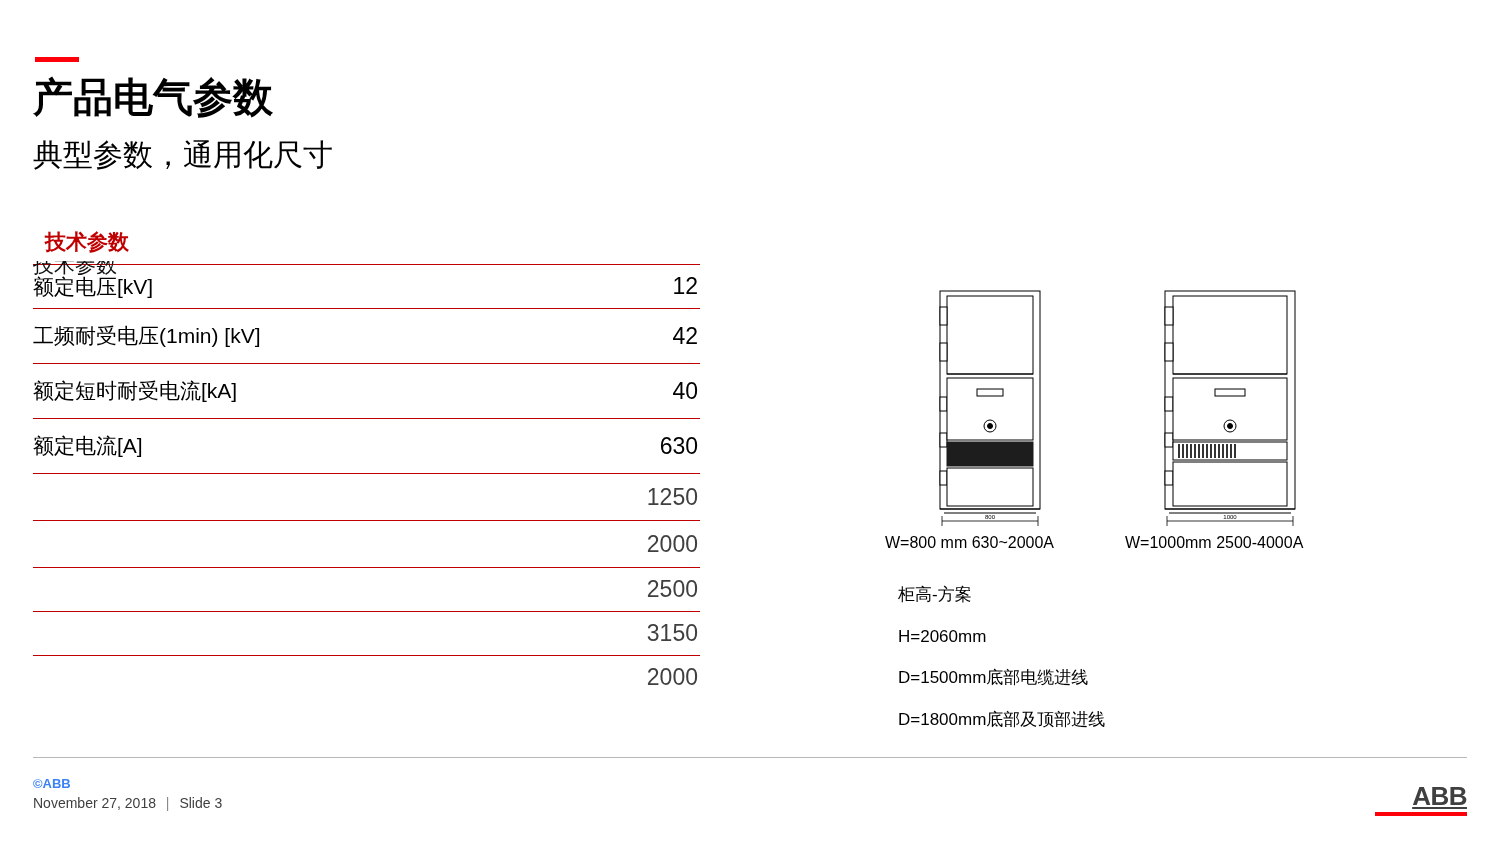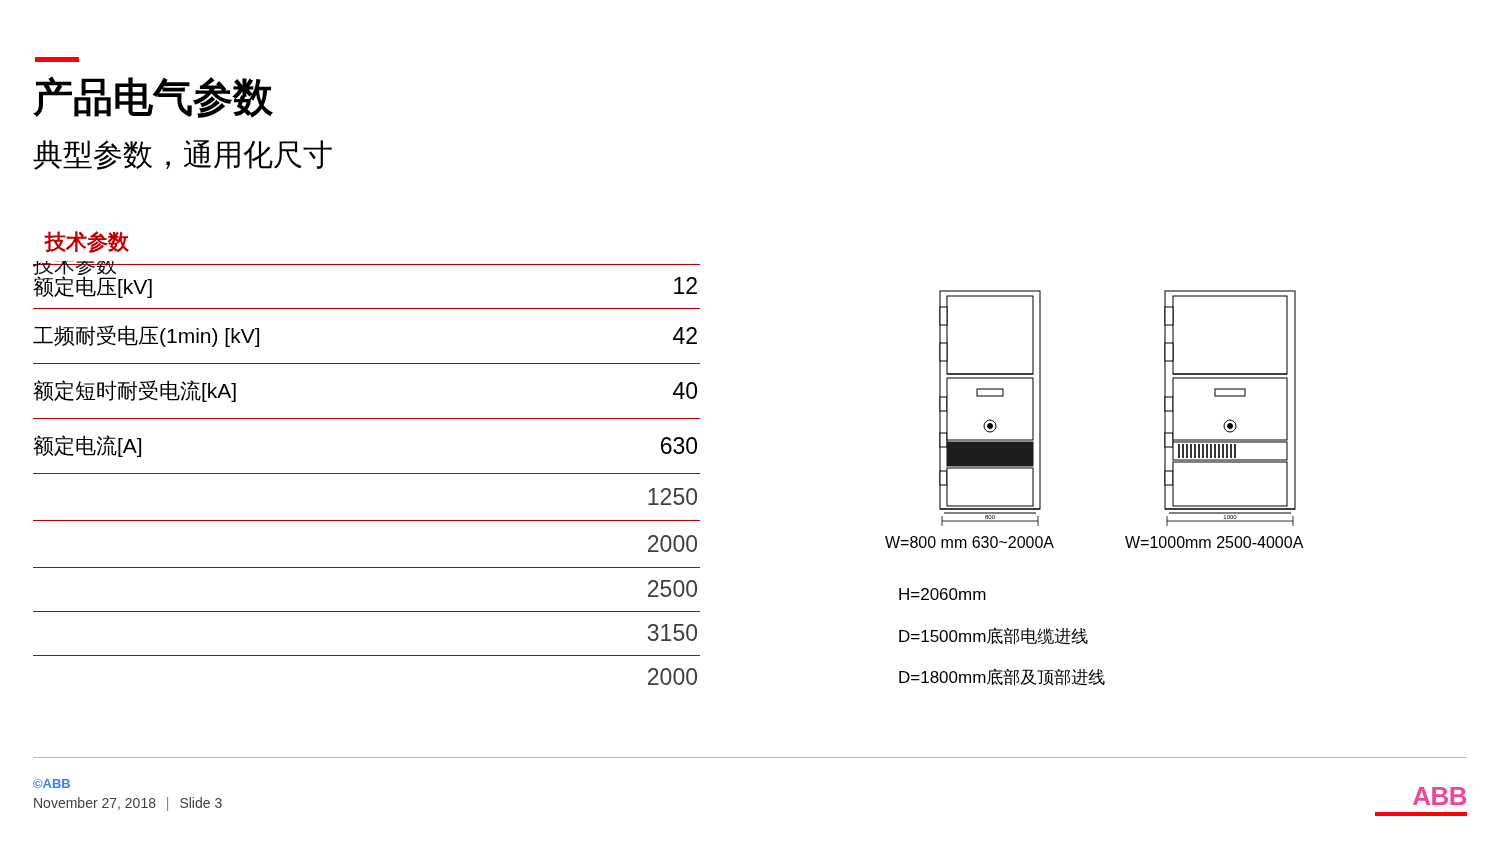--- a/index.html
+++ b/index.html
@@ -177,23 +177,24 @@
   .abb-logo {
     position: absolute;
     right: 33px;
     top: 783px;
     width: 92px;
     text-align: right;
   }
   .abb-logo .word {
     font-size: 26px;
     font-weight: bold;
-    color: #ec4899;
+    color: #404040;
     letter-spacing: -0.5px;
     line-height: 1;
+    text-decoration: underline;
   }
   .abb-logo .underline {
     margin-top: 3px;
     height: 4px;
     background: #ff000a;
   }
 </style>
 </head>
 <body>
 
@@ -337,20 +338,21 @@
         </svg>
       </div>
     </div>
 
     <div class="cap-row">
       <div class="cap left">W=800 mm  630~2000A</div>
       <div class="cap right">W=1000mm 2500-4000A</div>
     </div>
 
     <div class="notes">
+      <div>柜高-方案</div>
       <div>H=2060mm</div>
       <div>D=1500mm底部电缆进线</div>
       <div>D=1800mm底部及顶部进线</div>
     </div>
   </div>
 
   <div class="footer-rule"></div>
   <div class="footer-copy">©ABB</div>
   <div class="footer-meta">
     <span>November 27, 2018</span>

